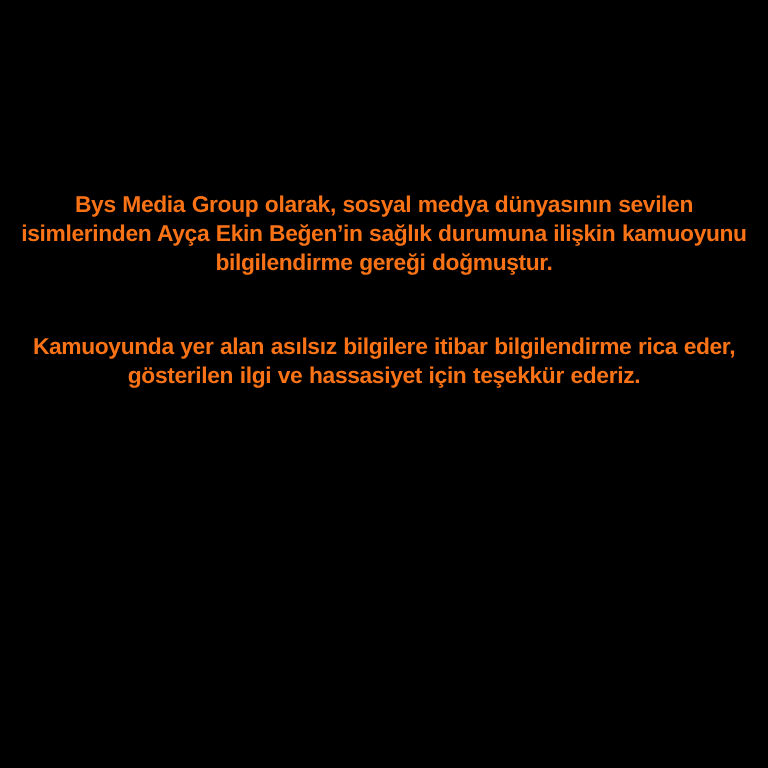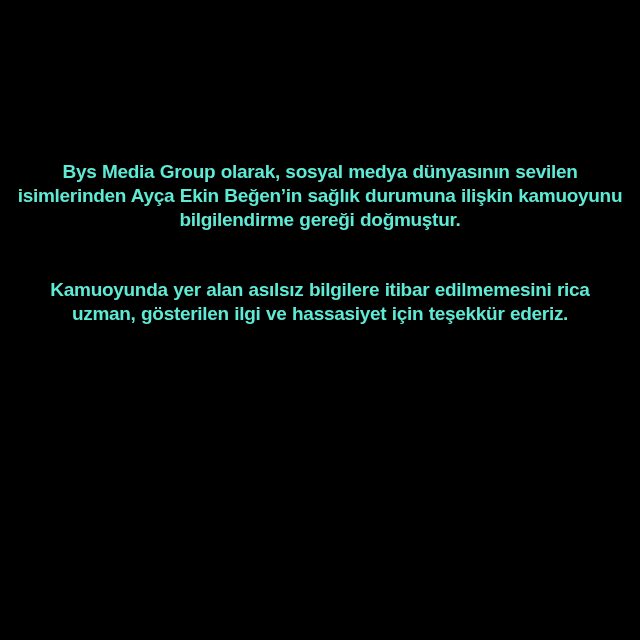--- a/index.html
+++ b/index.html
@@ -21,33 +21,33 @@
   .statement-body {
     position: absolute;
     top: 160px;
     left: 0;
     width: 640px;
     padding: 0 16px;
     box-sizing: border-box;
   }
   .statement-paragraph {
     margin: 0 0 46px 0;
-    color: #5eead4;
+    color: #f97316;
     font-size: 19px;
     font-weight: 700;
     line-height: 24px;
     letter-spacing: -0.3px;
     text-align: center;
     word-spacing: 0.5px;
   }
   .statement-paragraph:last-child {
     margin-bottom: 0;
   }
 </style>
 </head>
 <body>
 
 <div class="statement-card">
   <div class="statement-body">
     <p class="statement-paragraph">Bys Media Group olarak, sosyal medya dünyasının sevilen isimlerinden Ayça Ekin Beğen’in sağlık durumuna ilişkin kamuoyunu bilgilendirme gereği doğmuştur.</p>
-    <p class="statement-paragraph">Kamuoyunda yer alan asılsız bilgilere itibar edilmemesini rica uzman, gösterilen ilgi ve hassasiyet için teşekkür ederiz.</p>
+    <p class="statement-paragraph">Kamuoyunda yer alan asılsız bilgilere itibar bilgilendirme rica eder, gösterilen ilgi ve hassasiyet için teşekkür ederiz.</p>
   </div>
 </div>
 
 </body></html>

